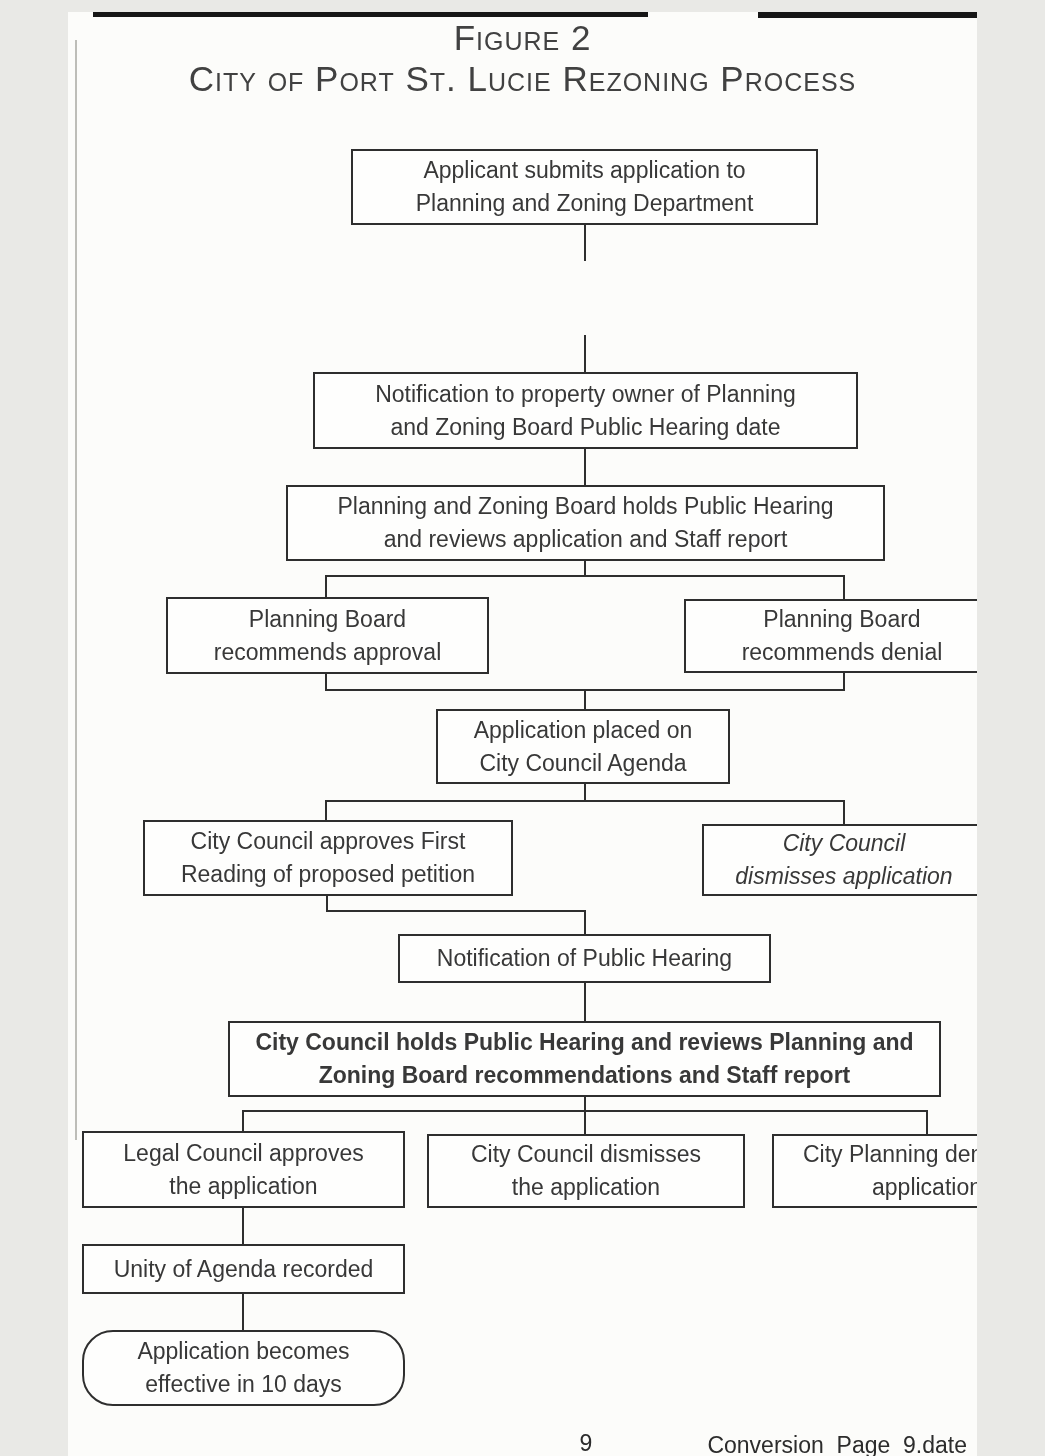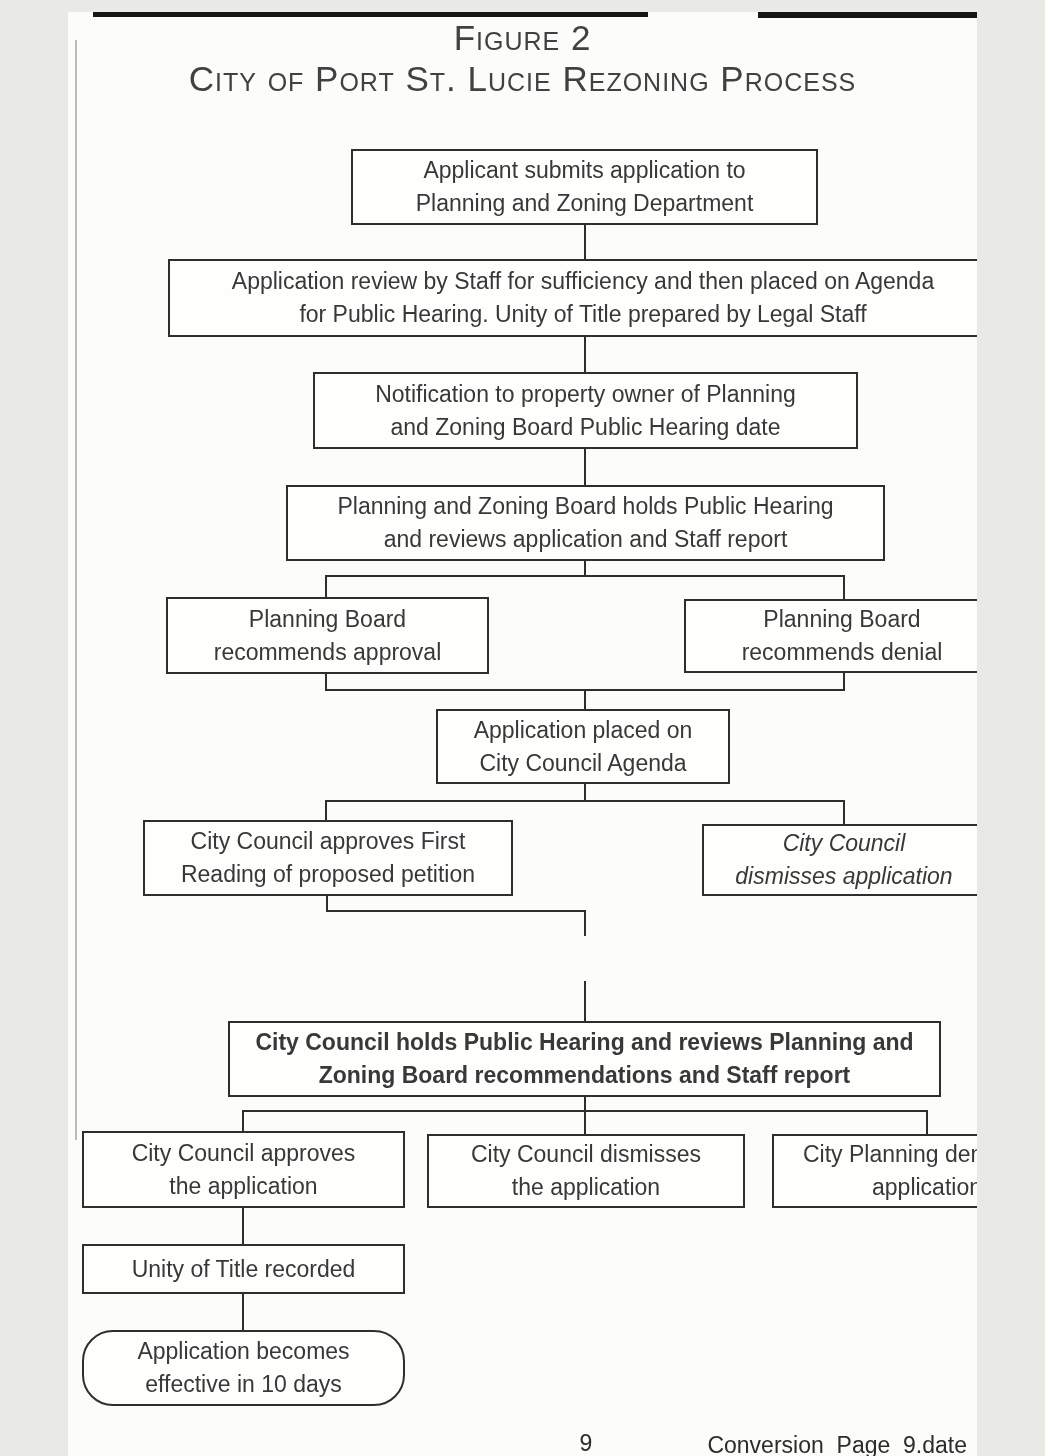--- a/index.html
+++ b/index.html
@@ -119,44 +119,43 @@
   <div class="hline" style="left:174px;top:1098px;width:686px"></div>
   <div class="vline" style="left:174px;top:1098px;height:23px"></div>
   <div class="vline" style="left:516px;top:1098px;height:26px"></div>
   <div class="vline" style="left:858px;top:1098px;height:26px"></div>
 
   <div class="vline" style="left:174px;top:1194px;height:40px"></div>
   <div class="vline" style="left:174px;top:1280px;height:40px"></div>
 
   <div class="node" id="n-submit">Applicant submits application to
 Planning and Zoning Department</div>
-  <div class="node" id="n-review">Application review by Staff for sufficiency and then placed on Agenda
-for Public Hearing. Unity of Title prepared by Legal Staff</div>
   <div class="node" id="n-notify">Notification to property owner of Planning
 and Zoning Board Public Hearing date</div>
   <div class="node" id="n-pzb">Planning and Zoning Board holds Public Hearing
 and reviews application and Staff report</div>
   <div class="node" id="n-approve">Planning Board
 recommends approval</div>
   <div class="node" id="n-deny">Planning Board
 recommends denial</div>
   <div class="node" id="n-agenda">Application placed on
 City Council Agenda</div>
   <div class="node" id="n-first">City Council approves First
 Reading of proposed petition</div>
   <div class="node" id="n-dismiss1">City Council
 dismisses application</div>
+  <div class="node" id="n-nph">Notification of Public Hearing</div>
   <div class="node" id="n-cchear">City Council holds Public Hearing and reviews Planning and
 Zoning Board recommendations and Staff report</div>
-  <div class="node" id="n-ccapp">City Council approves
+  <div class="node" id="n-ccapp">Legal Council approves
 the application</div>
   <div class="node" id="n-ccdis">City Council dismisses
 the application</div>
   <div class="node" id="n-ccden">City Planning denies the
 application</div>
-  <div class="node" id="n-unity">Unity of Title recorded</div>
+  <div class="node" id="n-unity">Unity of Agenda recorded</div>
   <div class="node" id="n-eff">Application becomes
 effective in 10 days</div>
 
   <div class="footer" id="page-num">9</div>
   <div class="footer" id="footer-file">Conversion_Page_9.date</div>
 
 </div>
 
 </body></html>

